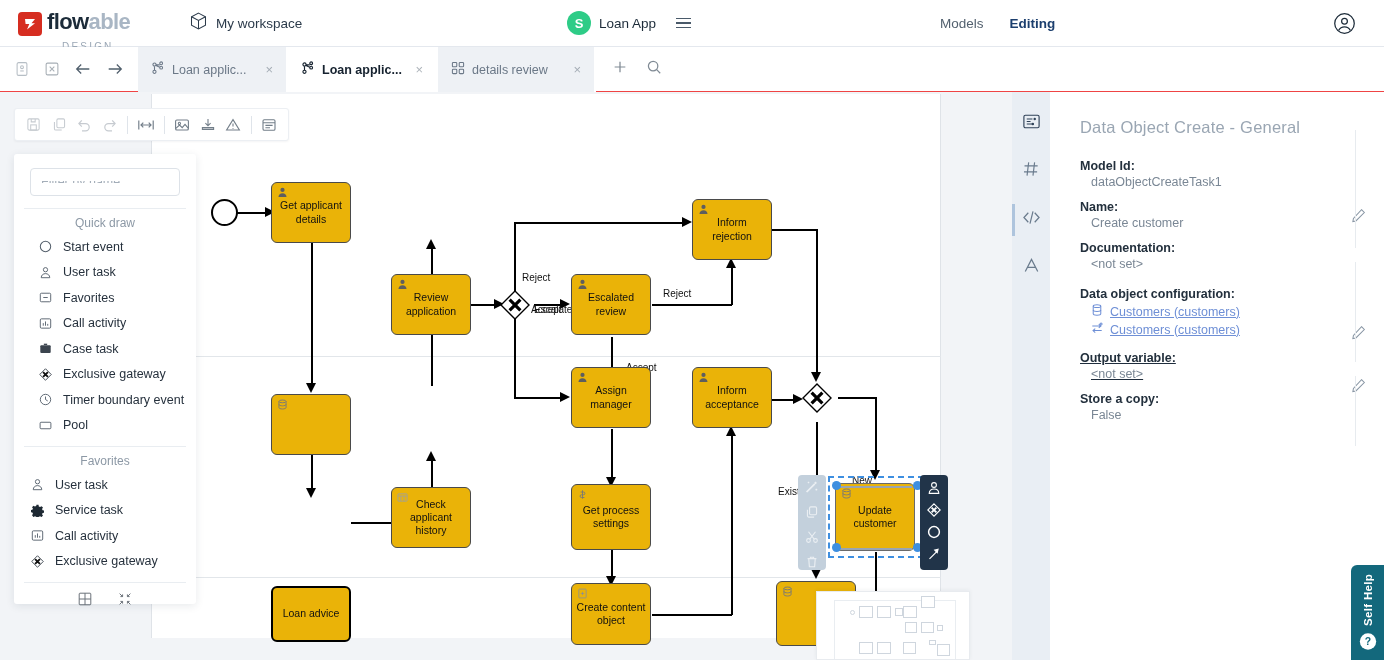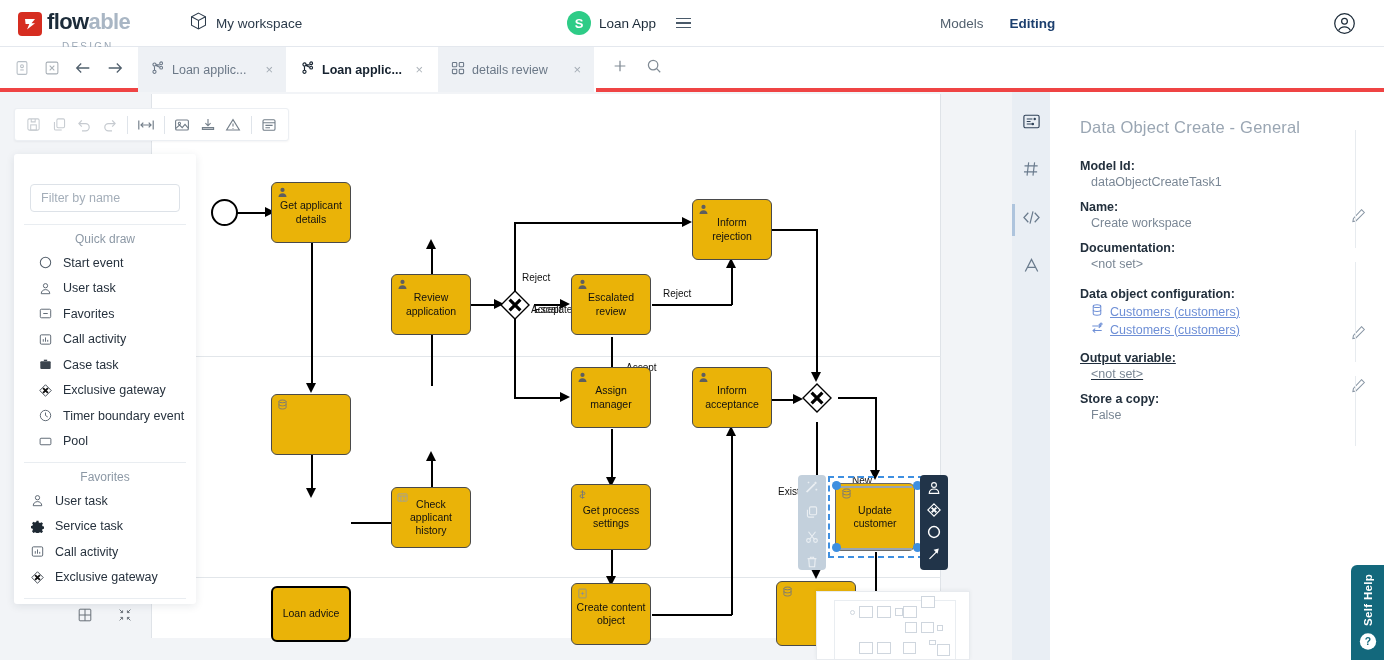--- a/index.html
+++ b/index.html
@@ -45,21 +45,21 @@
   .burger i { display:block; width:15px; height:1.6px; background:#4a5a6a; }
 
   .nav { position:absolute; left:940px; top:0; height:47px; display:flex; align-items:center; gap:26px;}
   .nav a { font-size:13.5px; color:#53616f; text-decoration:none; cursor:pointer;}
   .nav a.active { color:#1c3f6e; font-weight:bold; }
   .avatar-btn { position:absolute; right:28px; top:12px; cursor:pointer; }
 
   
   .tabbar {
     position:absolute; left:0; top:47px; width:1384px; height:45px;
-    background:#fff; border-bottom:4px solid #ef4444; display:flex; align-items:stretch;
+    background:#fff; border-bottom:1px solid #ef4444; display:flex; align-items:stretch;
   }
   .tb-icons { display:flex; align-items:center; gap:14px; padding:0 14px; }
   .tb-icons .ic { opacity:.45; cursor:pointer; display:flex; }
   .tb-icons .ic.on { opacity:.9; }
   .tab {
     display:flex; align-items:center; gap:7px; padding:0 13px; height:45px;
     background:#eef1f5; cursor:pointer; min-width:150px;
     border-right:2px solid #fff;
   }
   .tab.active { background:#fff; }
@@ -94,22 +94,22 @@
   .diagram-toolbar .sep { width:1px; height:18px; background:#dfe4ea; margin:0 5px;}
 
   
   .palette {
     position:absolute; left:14px; top:154px; width:182px; height:450px;
     background:#fff; border-radius:3px; z-index:21;
     box-shadow:0 2px 8px rgba(30,45,65,.10);
     padding:14px 0 0 0;
   }
   .palette .filter {
-    margin:16px 16px 0 16px; height:28px; border:1px solid #dde2e8; border-radius:4px;
-    display:flex; align-items:center; padding:12px 10px;
+    margin:0 16px 0 16px; height:28px; border:1px solid #dde2e8; border-radius:4px;
+    display:flex; padding:12px 10px;
   }
   .palette .filter input {
     border:0; outline:0; width:100%; font-size:12.5px; color:#46525f;
     font-family:"Liberation Sans", sans-serif; background:transparent;
   }
   .palette .filter input::placeholder { color:#a4aeb9; }
   .pal-divider { height:1px; background:#e9edf1; margin:12px 10px 0 10px; }
   .pal-section { text-align:center; font-size:12px; color:#8c98a5; padding:7px 0 4px 0; }
   .pal-item {
     display:flex; align-items:center; gap:10px; height:25.5px; padding-left:24px; cursor:pointer; font-size:12.5px; color:#26313d;
@@ -855,21 +855,21 @@
     <div class="props">
       <h2>Data Object Create - General</h2>
 
       <div class="prop-row">
         <div class="prop-label">Model Id:</div>
         <div class="prop-value">dataObjectCreateTask1</div>
       </div>
 
       <div class="prop-row">
         <div class="prop-label">Name:</div>
-        <div class="prop-value">Create workspace</div>
+        <div class="prop-value">Create customer</div>
         <span class="edit-pen" style="top:8px;">
           <svg width="15" height="15" viewBox="0 0 16 16" fill="none" stroke="#6a7b8d" stroke-width="1.1">
               <path d="M11.2 1.8 14.2 4.8 5.2 13.8 2 14.4l.6-3.2z"></path>
             </svg>
         </span>
       </div>
 
       <div class="prop-row">
         <div class="prop-label">Documentation:</div>
         <div class="prop-value">&lt;not set&gt;</div>

